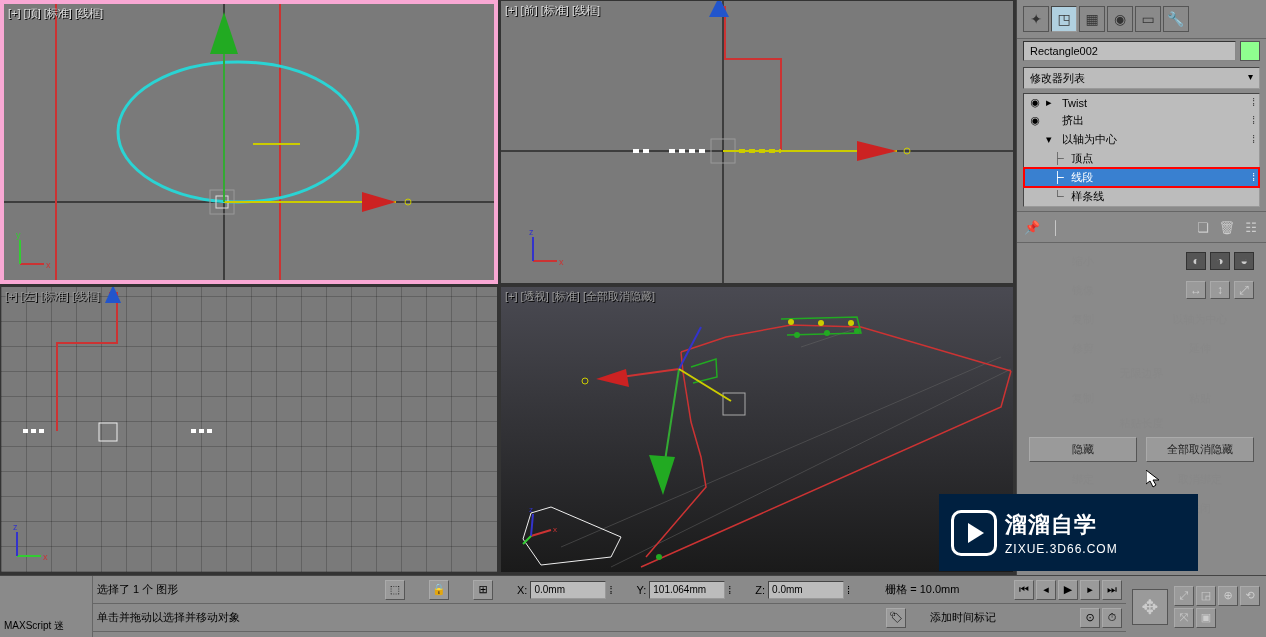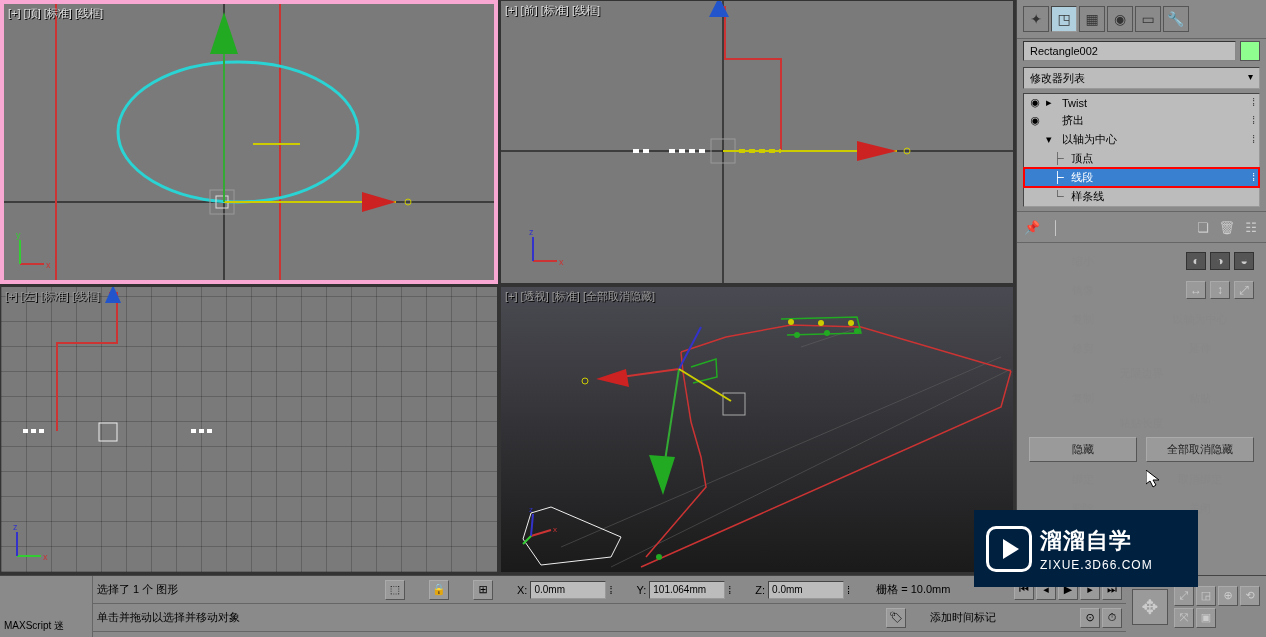--- a/index.html
+++ b/index.html
@@ -55,21 +55,21 @@
 .status-row { display: flex; align-items: center; height: 28px; padding: 2px 4px; gap: 24px; font-size: 11px; color: #000; border-bottom: 1px solid #666; }
 .status-text { flex: 0 0 200px; }
 .coord-group { display: flex; align-items: center; gap: 3px; }
 .coord-label { font-size: 11px; }
 .coord-input { width: 76px; height: 18px; background: #bcbcbc; border: 1px inset #999; font-size: 10px; padding: 1px 3px; color: #000; }
 .playback { display: flex; gap: 2px; margin-left: auto; }
 .play-btn { width: 20px; height: 20px; border: 1px outset #aaa; background: #9a9a9a; display: flex; align-items: center; justify-content: center; font-size: 11px; }
 .right-ctrl { display: flex; gap: 2px; padding: 2px; flex-wrap: wrap; width: 90px; }
 .nav-cube { width: 36px; height: 36px; background: #9a9a9a; border: 1px solid #555; margin: 2px; }
 
-.watermark { position: absolute; right: 68px; bottom: 50px; width: 224px; height: 77px; background: #002040; display: flex; align-items: center; gap: 8px; padding: 8px 12px; z-index: 100; }
+.watermark { position: absolute; right: 68px; bottom: 66px; width: 259px; height: 77px; background: #002040; display: flex; align-items: center; gap: 8px; padding: 8px 12px; z-index: 100; }
 .wm-icon { width: 46px; height: 46px; border: 3px solid #fff; border-radius: 10px; display: flex; align-items: center; justify-content: center; }
 .wm-icon::before { content: ""; width: 0; height: 0; border-left: 16px solid #fff; border-top: 10px solid transparent; border-bottom: 10px solid transparent; margin-left: 4px; }
 .wm-text { color: #fff; display: flex; flex-direction: column; }
 .wm-text .big { font-size: 22px; font-weight: bold; letter-spacing: 1px; }
 .wm-text .small { font-size: 12px; letter-spacing: 1px; margin-top: 2px; }
 
 .cursor-shape { position: absolute; width: 14px; height: 18px; z-index: 50; }
 .cursor-shape svg { display: block; }
 
 svg.vp-canvas { position: absolute; inset: 0; width: 100%; height: 100%; }
@@ -309,21 +309,21 @@
       <div class="coord-group">
         <span class="coord-label">Y:</span>
         <input class="coord-input" value="101.064mm" style="">
         <span>⁞</span>
       </div>
       <div class="coord-group">
         <span class="coord-label">Z:</span>
         <input class="coord-input" value="0.0mm" style="">
         <span>⁞</span>
       </div>
-      <span style="margin-left:2px">栅格 = 10.0mm</span>
+      <span style="margin-left:11px">栅格 = 10.0mm</span>
       <div class="playback">
         <div class="play-btn">⏮</div>
         <div class="play-btn">◂</div>
         <div class="play-btn">▶</div>
         <div class="play-btn">▸</div>
         <div class="play-btn">⏭</div>
       </div>
     </div>
     <div class="status-row">
       <span class="status-text" style="flex:1">单击并拖动以选择并移动对象</span>

